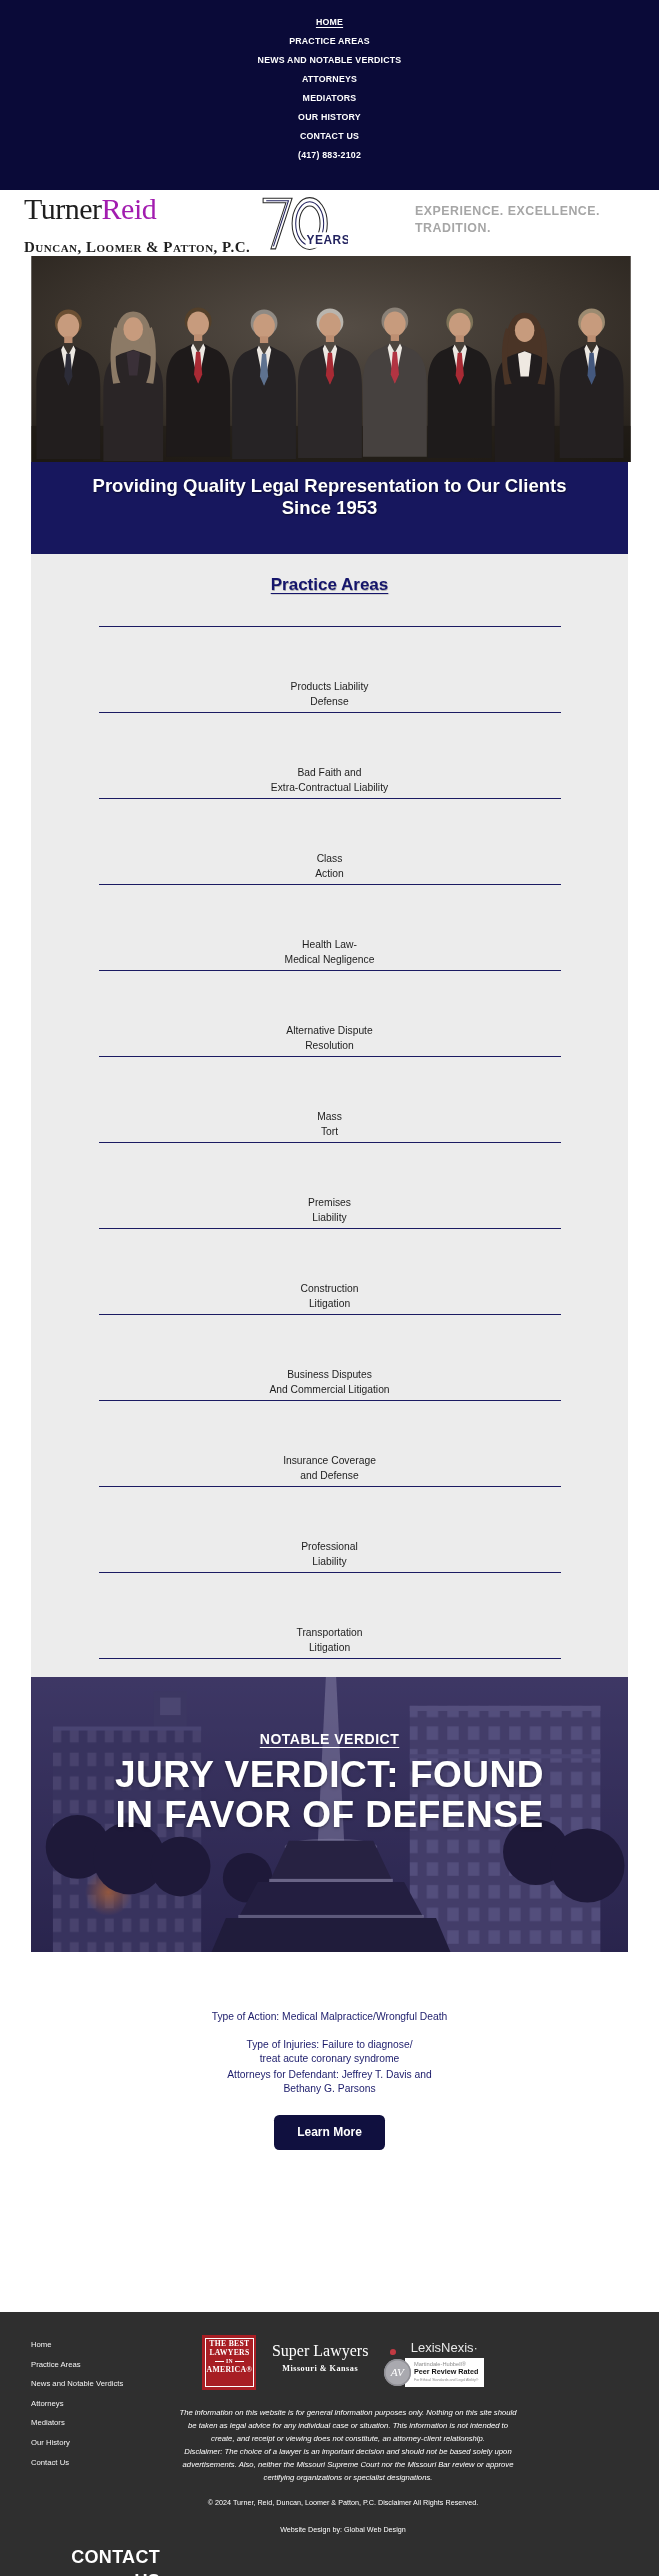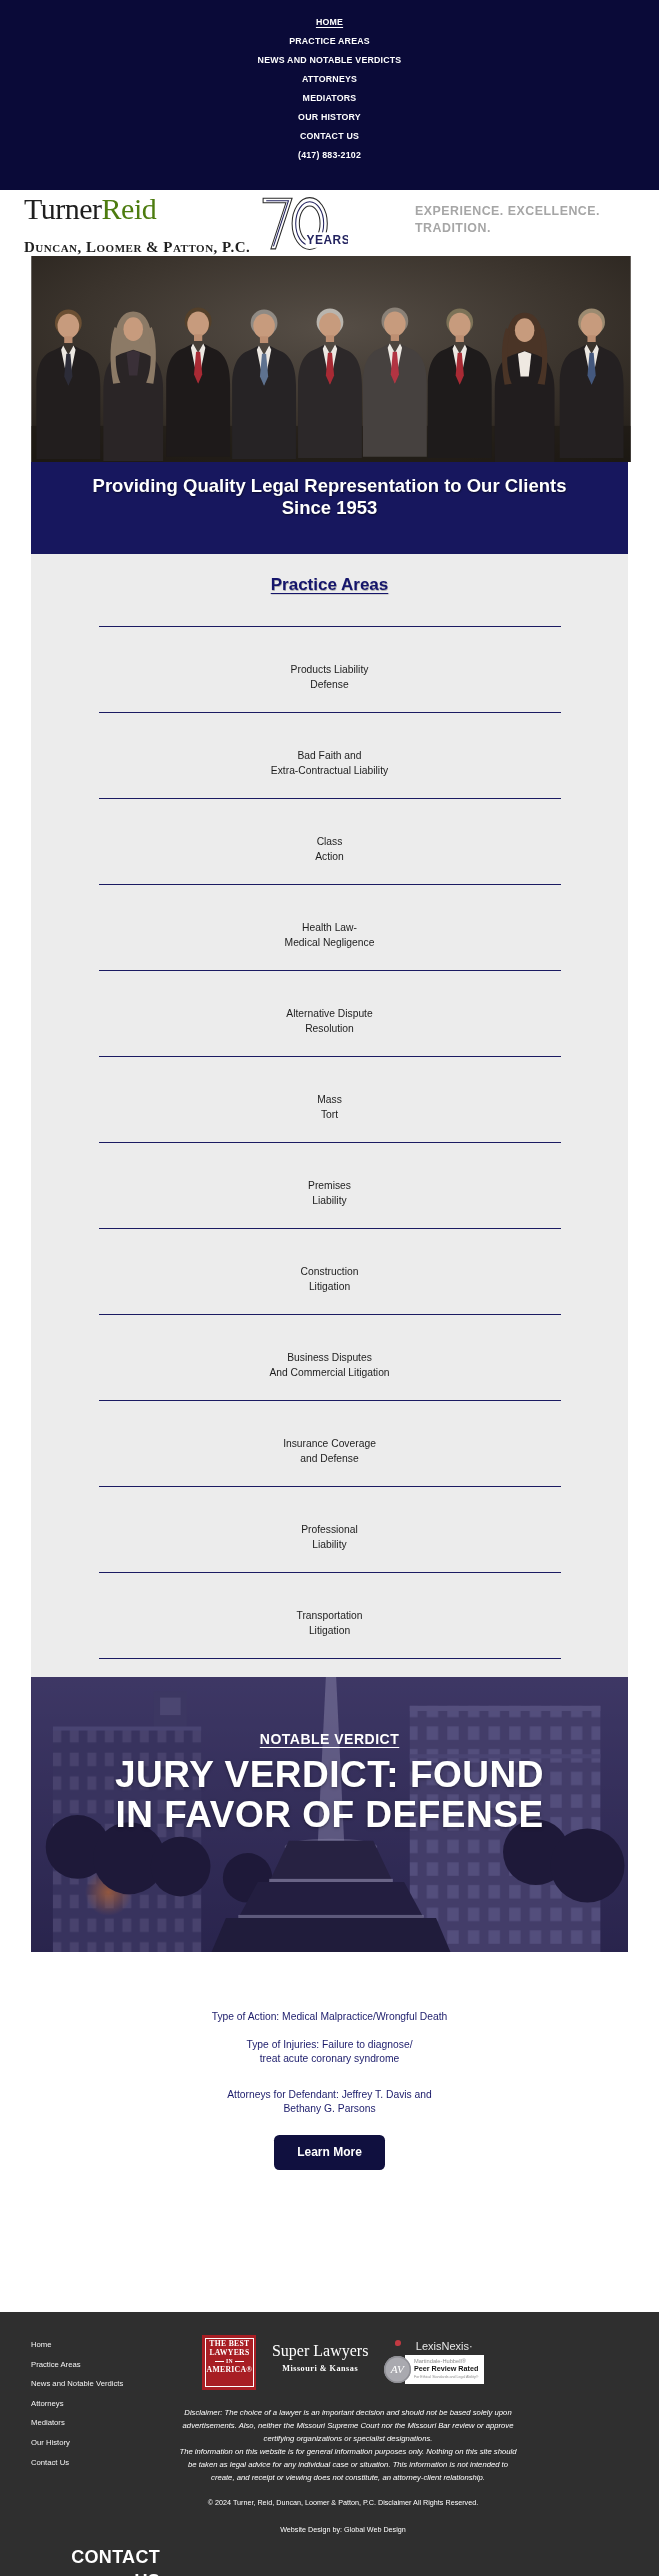--- a/index.html
+++ b/index.html
@@ -9,75 +9,75 @@
   
   .topnav{background:#0a0a38;height:190px;box-sizing:border-box;padding-top:13px;text-align:center}
   .topnav a{display:block;color:#ffffff;font-weight:bold;font-size:8.8px;line-height:19px;letter-spacing:0.2px}
   .topnav a.current{text-decoration:underline;text-underline-offset:1.5px}
 
   
   .logo-band{height:66px;position:relative;background:#fff}
   .wordmark{position:absolute;left:24px;top:3.1px;font-family:"Liberation Serif","DejaVu Serif",serif}
   .wordmark .nm{font-size:30px;letter-spacing:-0.5px;line-height:31px}
   .wordmark .t1{color:#1f1f1f}
-  .wordmark .t2{color:#4d7c0f}
+  .wordmark .t2{color:#a21caf}
   .wordmark .firm{font-variant:small-caps;font-weight:bold;font-size:15px;color:#1f1f1f;letter-spacing:0.5px;margin-top:15px}
   .seventy{position:absolute;left:260px;top:4.1px;width:88px;height:58px}
   .visually-hidden{position:absolute;width:0.5px;height:0.5px;overflow:hidden;clip:rect(0 0 0 0)}
   .tagline{position:absolute;left:415px;top:13px;color:#a6a6a6;font-weight:bold;font-size:12.4px;line-height:17px;letter-spacing:0.5px}
 
   
   .hero{margin:0 31px}
   .hero-photo{display:block;width:600px;height:206px}
   .hero-banner{height:92px;background:#17175e;box-sizing:border-box;padding-top:13.4px;text-align:center;
                color:#fff;font-weight:bold;font-size:18.5px;line-height:22px;text-shadow:0.5px 1px 1.5px rgba(0,0,0,.55)}
 
   
   .practice{margin:0 31px;background:#ececec;height:1123px;box-sizing:border-box;padding-top:21px}
   .practice h2{margin:0;text-align:center;color:#15156b;font-size:17px;font-weight:bold;
                text-decoration:underline;text-underline-offset:2.6px;text-shadow:0.5px 0.5px 0 rgba(0,0,0,.25)}
   .pa-list{width:462px;margin:31px auto 0;padding:0;list-style:none;border-top:0.5px solid #1b1b62}
   .pa-list li{height:86px;box-sizing:border-box;border-bottom:0.5px solid #1b1b62;display:flex;flex-direction:column;
-              justify-content:flex-end;align-items:center;padding-bottom:20px;font-size:10.3px;line-height:14.4px;
+              justify-content:flex-end;align-items:center;padding-bottom:3px;font-size:10.3px;line-height:14.4px;
               color:#1d1d1d;text-align:center;cursor:pointer}
   .pa-list li.thick{border-bottom-width:1.5px}
 
   
   .verdict{margin:0 31px;height:275px;position:relative;overflow:hidden;background:#2c2750}
   .verdict > svg{position:absolute;left:0;top:0}
   .verdict-content{position:absolute;left:0;top:0;width:100%;text-align:center;color:#fff}
   .kicker{margin-top:54px;font-size:14px;font-weight:bold;letter-spacing:0.5px;text-decoration:underline;text-underline-offset:2.6px}
   .headline{margin-top:8.2px;font-size:37px;line-height:40px;font-weight:bold;letter-spacing:0.5px;text-shadow:0 1px 3.1px rgba(0,0,0,.4)}
 
   
   .case-info{height:360px;box-sizing:border-box;padding-top:58px;text-align:center;color:#1c1c6b;font-size:10.3px;line-height:14px}
   .case-info p{margin:0}
   .case-info .gap1{margin-bottom:14px}
-  .case-info .gap2{margin-bottom:22px}
+  .case-info .gap2{margin-bottom:2px}
   .case-info .gap3{margin-bottom:18.5px}
   .cta{display:inline-block;background:#10103f;color:#fff;font-weight:bold;font-size:12px;font-family:inherit;
        padding:10.8px 23px;border-radius:5.2px;border:none;cursor:pointer}
 
   
   footer{background:#2f2f2f;height:376px;box-sizing:border-box;position:relative;padding:23px 0 0 31px;color:#fff}
   .f-grid{display:grid;grid-template-columns:147px 330px}
   .f-links a{display:block;color:#f5f5f5;font-size:7.7px;line-height:19.6px}
   .f-center{text-align:center}
   .badges{display:flex;align-items:flex-start;justify-content:center;gap:15.5px}
   .badge-best{width:54px;height:55px;background:#a81e24;box-sizing:border-box;padding:2.6px;cursor:pointer}
   .badge-best .inner{border:0.5px solid #fff;height:100%;box-sizing:border-box;display:flex;flex-direction:column;
         justify-content:flex-start;align-items:center;font-family:"Liberation Serif","DejaVu Serif",serif;color:#fff;
         font-size:7.7px;line-height:9.8px;font-weight:bold;letter-spacing:0.3px}
   .badge-best .inrow{display:flex;align-items:center;gap:2.1px;font-size:5.7px;line-height:6.7px}
   .badge-best .inrow i{display:block;width:9.3px;height:1px;background:#fff}
   .badge-super{font-family:"Liberation Serif","DejaVu Serif",serif;color:#fff;padding-top:8.2px;cursor:pointer}
   .badge-super .bs-title{font-size:16px;line-height:16.5px}
   .badge-super .bs-sub{font-size:8.2px;font-weight:bold;margin-top:4.1px;letter-spacing:0.5px}
   .badge-lexis{padding-top:5.2px;cursor:pointer}
-  .bl-top{display:flex;align-items:flex-start;justify-content:center;gap:15px;font-size:11px;color:#e8e8e8}
+  .bl-top{display:flex;align-items:flex-end;justify-content:center;gap:15px;font-size:13px;color:#e8e8e8}
   .flame{width:6.2px;height:6.2px;border-radius:50% 50% 50% 2.1px;background:#c23a42;display:inline-block}
   .bl-body{display:flex;align-items:center;margin-top:3.1px}
   .av-circle{width:27px;height:27px;border-radius:50%;background:#a9a9af;box-shadow:inset 0 0 0 1.5px #8f8f95;color:#fff;
              font-family:"Liberation Serif","DejaVu Serif",serif;font-style:italic;font-size:11.3px;display:flex;
              align-items:center;justify-content:center;position:relative;z-index:2}
   .mh-box{background:#fff;color:#222;margin-left:-6.2px;padding:3.1px 5.2px 3.1px 9.3px;text-align:left;line-height:6.7px}
   .mh1{font-size:5.7px;color:#8d8d8d}
   .mh2{font-size:7.2px;font-weight:bold;color:#141414;margin-top:1px}
   .mh3{font-size:3.6px;color:#8d8d8d;margin-top:1px}
   .disclaimer{font-style:italic;font-size:7.7px;line-height:13px;width:340px;margin:15.5px auto 0}
@@ -332,22 +332,22 @@
             <div class="mh-box">
               <div class="mh1">Martindale-Hubbell®</div>
               <div class="mh2">Peer Review Rated</div>
               <div class="mh3">For Ethical Standards and Legal Ability®</div>
             </div>
           </div>
         </div>
       </div>
 
       <div class="disclaimer">
+        <p>The information on this website is for general information purposes only. Nothing on this site should be taken as legal advice for any individual case or situation. This information is not intended to create, and receipt or viewing does not constitute, an attorney-client relationship.</p>
         <p>Disclaimer: The choice of a lawyer is an important decision and should not be based solely upon advertisements. Also, neither the Missouri Supreme Court nor the Missouri Bar review or approve certifying organizations or specialist designations.</p>
-        <p>The information on this website is for general information purposes only. Nothing on this site should be taken as legal advice for any individual case or situation. This information is not intended to create, and receipt or viewing does not constitute, an attorney-client relationship.</p>
       </div>
       <div class="copyright">© 2024 Turner, Reid, Duncan, Loomer &amp; Patton, P.C. Disclaimer All Rights Reserved.</div>
       <div class="credit">Website Design by: Global Web Design</div>
     </div>
   </div>
 
   <div class="contact-block">
     <div class="c-title">
       <span>CONTACT</span>
       <span>US</span>

